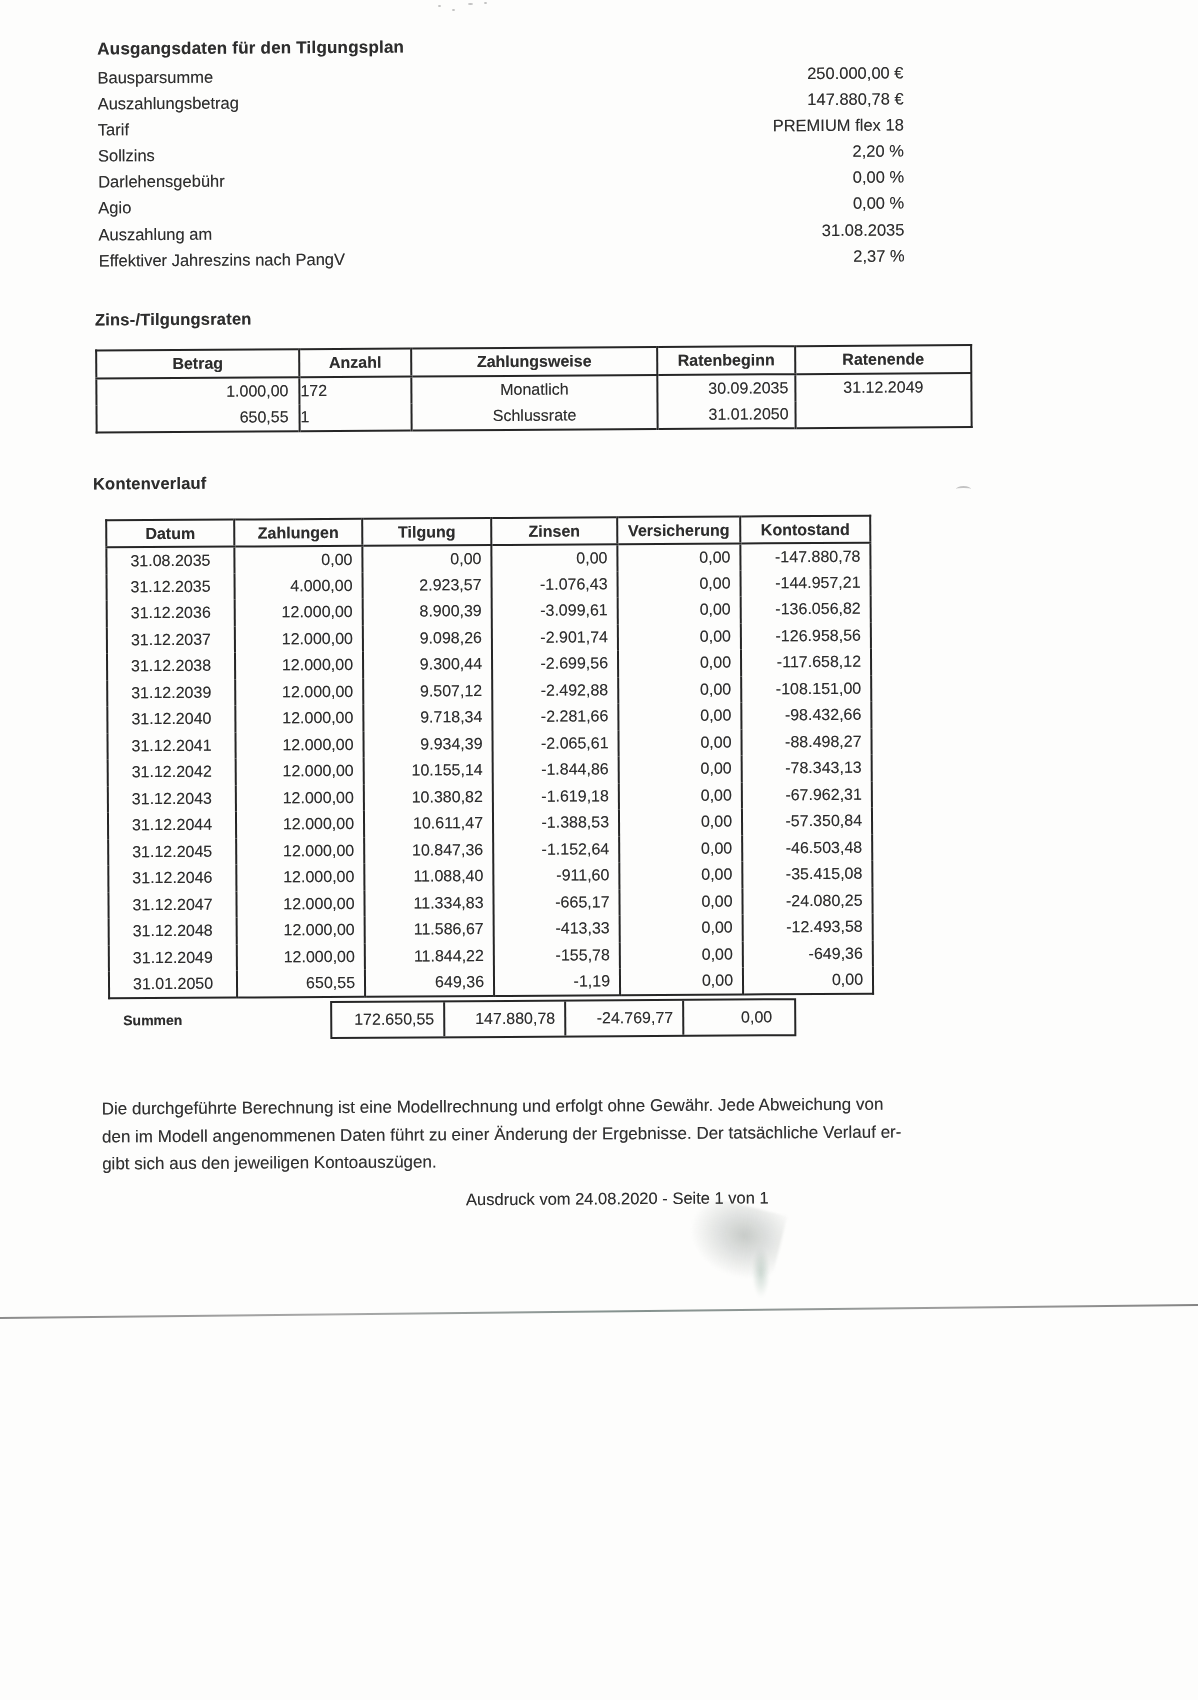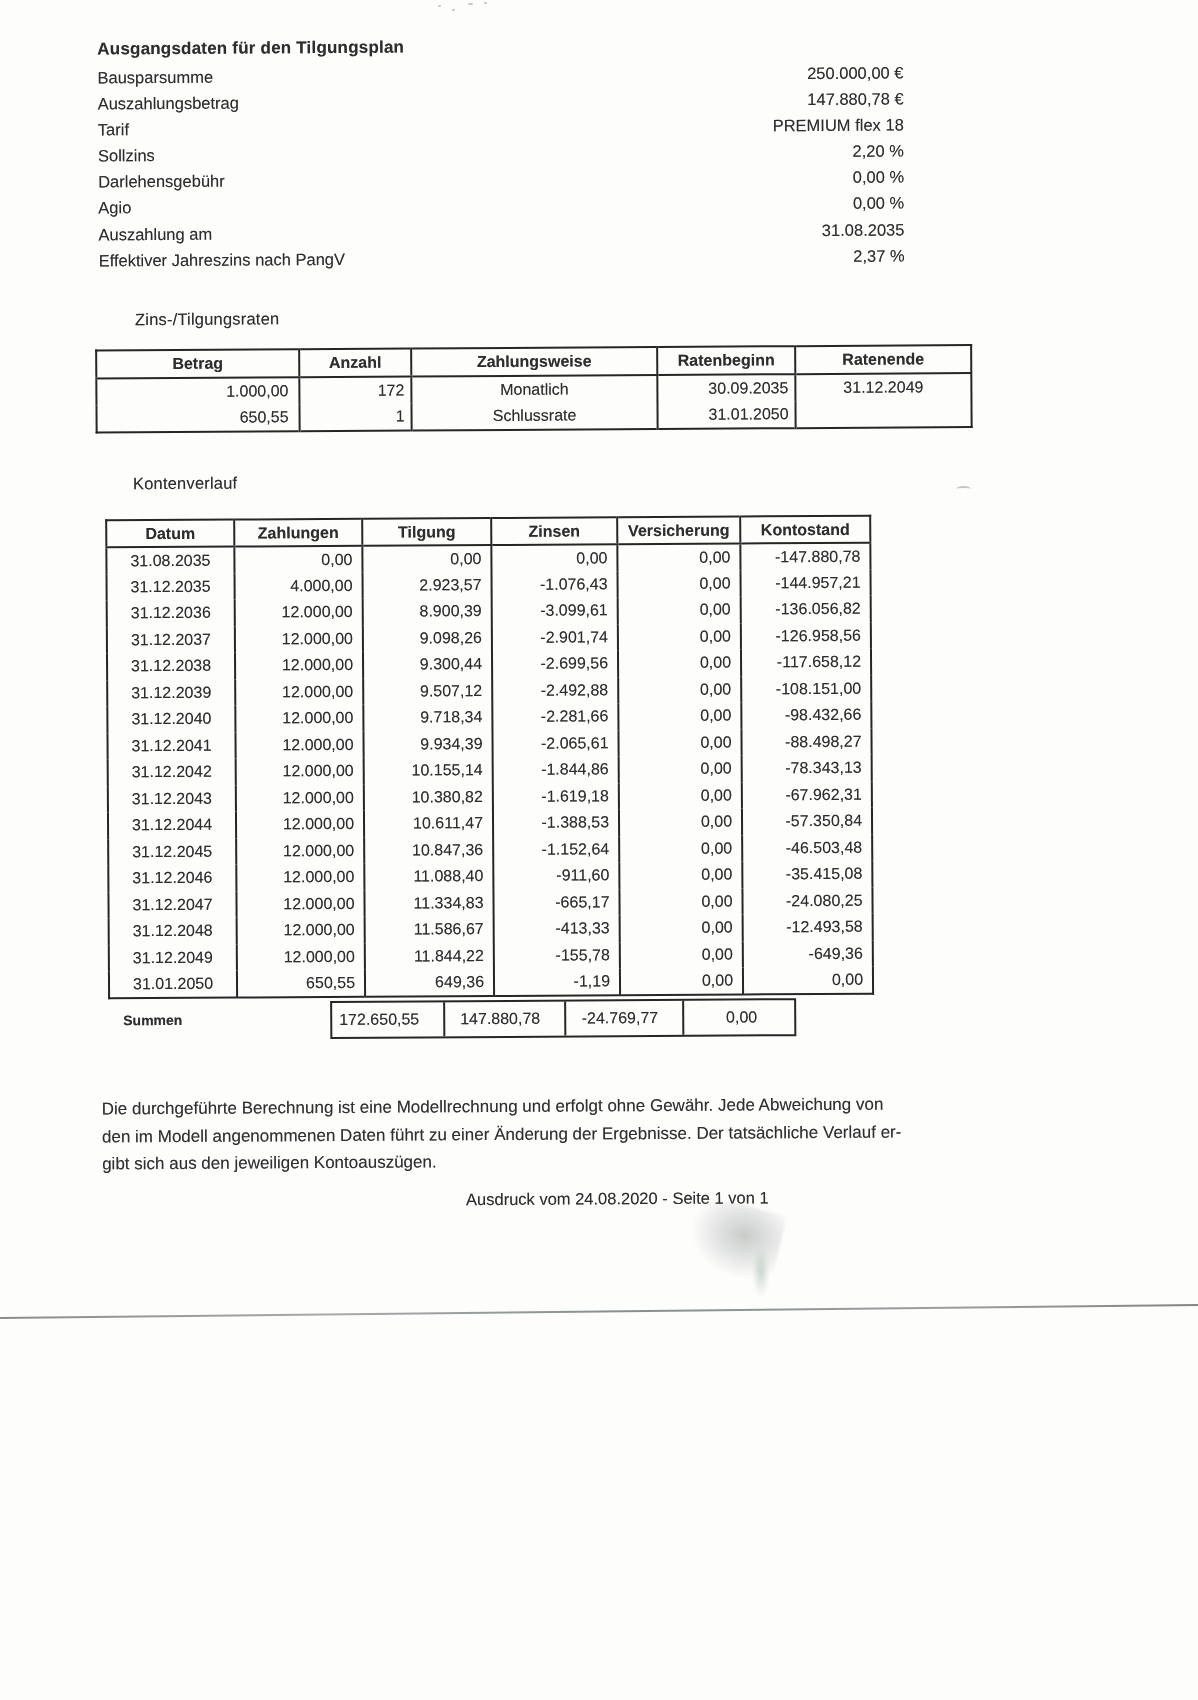--- a/index.html
+++ b/index.html
@@ -20,35 +20,35 @@
   .scan-ink { text-shadow: 0 0 0.5px rgba(45,45,45,0.45); }
 
   
   .kv { position: absolute; left: 97px; top: 40px; width: 806px; }
   .kv-title { font-size: 17px; font-weight: bold; letter-spacing: 0.2px; margin-bottom: 9px; }
   .kv-row { display: flex; justify-content: space-between; align-items: flex-start; height: 26.1px; font-size: 16.5px; }
   .kv-label { white-space: nowrap; }
   .kv-value { white-space: nowrap; text-align: right; }
 
   
-  .section-heading { position: absolute; font-size: 16.5px; font-weight: normal; letter-spacing: 0.2px; margin-left: 40px; }
+  .section-heading { position: absolute; font-size: 16.5px; font-weight: bold; letter-spacing: 0.2px; }
   #rates-heading { left: 93px; top: 311px; }
   #account-heading { left: 90px; top: 475px; }
 
   
   table { border-collapse: collapse; table-layout: fixed; }
   th, td { overflow: hidden; white-space: nowrap; font-size: 16px; }
   th { font-weight: bold; text-align: center; }
 
   .t1 { position: absolute; left: 93px; top: 350px; width: 875px; border: 2.5px solid #262626; }
   .t1 th { height: 28px; border-bottom: 2.5px solid #262626; }
   .t1 td { height: 27px; }
   .t1 th + th, .t1 td + td { border-left: 2px solid #262626; }
   .t1 td:nth-child(1) { text-align: right; padding-right: 10px; }
-  .t1 td:nth-child(2) { text-align: right; padding-right: 6px; }
+  .t1 td:nth-child(2) { padding-right: 6px; }
   .t1 td:nth-child(3) { text-align: center; }
   .t1 td:nth-child(4) { text-align: right; padding-right: 6px; }
   .t1 td:nth-child(5) { text-align: center; }
 
   .t2 { position: absolute; left: 102px; top: 520px; width: 764px; border: 2.5px solid #262626; }
   .t2 th { height: 27px; border-bottom: 2.5px solid #262626; border-radius: 11px; }
   .t2 tbody tr { height: 26.5px; }
   .t2 th + th, .t2 td + td { border-left: 2px solid #262626; }
   .t2 td:first-child { text-align: center; }
   .t2 td:not(:first-child) { text-align: right; padding-right: 9px; }
@@ -56,21 +56,21 @@
   
   .summen-label { position: absolute; left: 117px; top: 1013px; font-size: 14px; font-weight: bold; }
   .summen-box {
     position: absolute; left: 324px; top: 1003px;
     width: 466px; height: 38px;
     border: 2.5px solid #262626;
     display: flex; align-items: stretch;
   }
   .summen-cell {
     display: flex; align-items: center; justify-content: flex-end;
-    padding-right: 24px; font-size: 16px; white-space: nowrap; text-align: right;
+    padding-right: 9px; font-size: 16px; white-space: nowrap; text-align: right;
   }
   .summen-cell + .summen-cell { border-left: 2px solid #262626; }
   .summen-cell:nth-child(1) { width: 111px; }
   .summen-cell:nth-child(2) { width: 121px; }
   .summen-cell:nth-child(3) { width: 118px; }
   .summen-cell:nth-child(4) { width: 99px; }
 
   
   .disclaimer { position: absolute; left: 95px; top: 1096px; width: 860px; font-size: 17px; line-height: 27.5px; color: #303030; }
   .footer-line { position: absolute; left: 380px; top: 1193px; width: 460px; text-align: center; font-size: 16.5px; }

